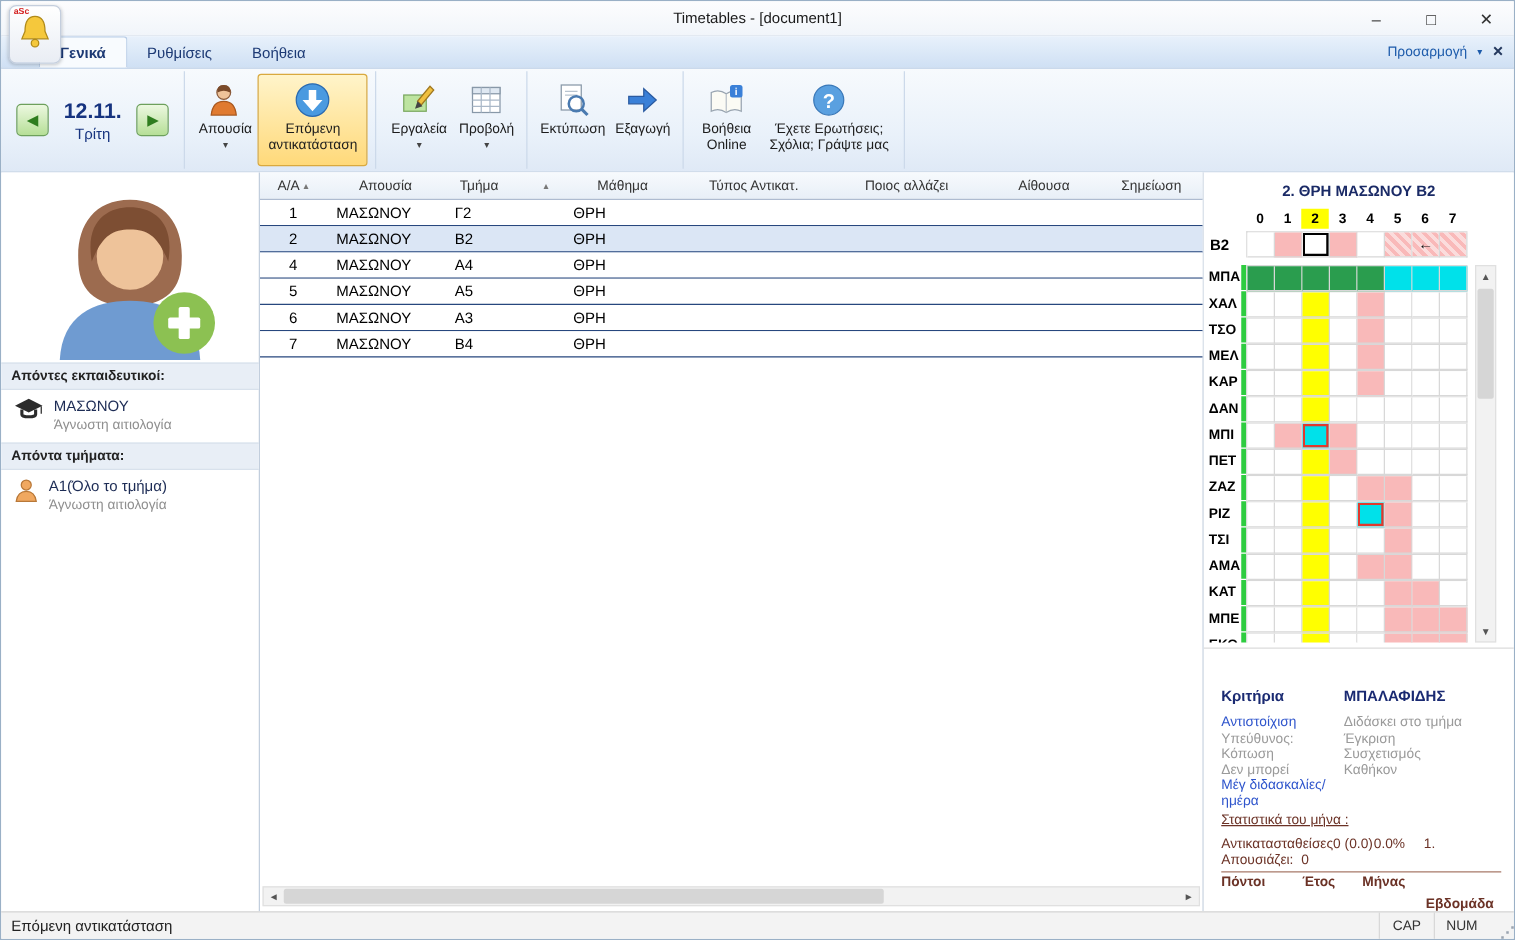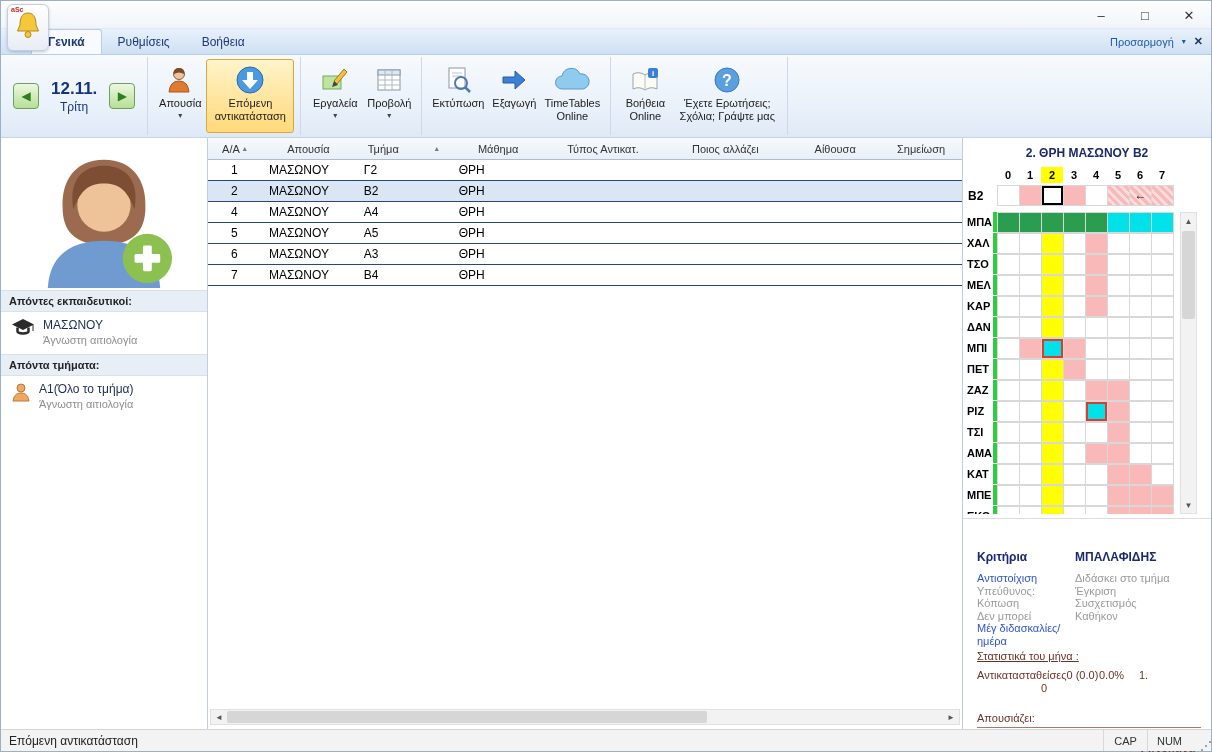--- a/index.html
+++ b/index.html
@@ -98,38 +98,39 @@
   .crit-left { width:98px; color:#9a9a9a; }
   .crit-left.link { color:#2f55cc; }
   .crit-right { color:#9a9a9a; }
 
   
   .stats { position:absolute; top:512px; left:14px; right:10px; color:#6b3226; font-size:11px; }
   .stats-head { text-decoration:underline; margin-bottom:7px; }
   .s-row { display:flex; line-height:13px; }
   .s-label { width:122px; }
   .s-pct { width:40px; }
-  .s-label2 { width:64px;margin-top:30px; }
+  .s-label2 { width:64px; }
   .stats-rule { border-top:1px solid #a87a6a; margin:2px 0; }
   .pt-c0 { width:52px; } .pt-c1 { width:52px; text-align:center; } .pt-c2 { width:52px; text-align:center; } .pt-c3 { width:62px; text-align:right;margin-top:17px; }
   .pt-head { font-weight:bold; }
 
   
   .statusbar { flex:0 0 22px; background:#f3f3f3; border-top:1px solid #d5d5d5; position:relative; display:flex; align-items:center; }
   .status-text { padding-left:8px; font-size:12px; color:#222; }
   .status-right { position:absolute; right:20px; top:0; height:100%; display:flex; }
   .status-cell { width:44px; border-left:1px solid #d8d8d8; display:flex; align-items:center; justify-content:center; font-size:11px; color:#333; }
   .grip { position:absolute; right:4px; bottom:4px; width:2px; height:2px; background:#9aa4b0; box-shadow:-4px 4px 0 0 #9aa4b0, 4px -4px 0 0 #9aa4b0, 0 0 0 0 #9aa4b0; }
 </style>
 </head>
 <body>
 
 <div class="window">
 
   <div class="titlebar">
+    <div class="title-text">Timetables - [document1]</div>
     <div class="win-controls">
       <div class="win-btn">–</div>
       <div class="win-btn">□</div>
       <div class="win-btn">✕</div>
     </div>
   </div>
 
   <div class="app-btn">
     <span class="asc-badge">aSc</span>
     <span>
@@ -225,28 +226,20 @@
         </div>
         <div class="lbl">Εκτύπωση</div>
       </div>
       <div class="rbtn w52">
         <div class="icon">
           <svg width="30" height="30" viewBox="0 0 30 30">
             <path d="M4 12 h12 V6 l10 9 -10 9 v-6 H4 Z" fill="#3a80d8" stroke="#2a5aa0"></path>
           </svg>
         </div>
         <div class="lbl">Εξαγωγή</div>
-      </div>
-      <div class="rbtn w64">
-        <div class="icon">
-          <svg width="38" height="26" viewBox="0 0 38 26">
-            <path d="M9 22 A6.5 6.5 0 0 1 9 9 A9.5 9.5 0 0 1 27 7 A6 6 0 0 1 30 22 Z" fill="#8ecbee" stroke="#5a9ac8"></path>
-          </svg>
-        </div>
-        <div class="lbl">TimeTables Online</div>
       </div>
     </div>
 
     <div class="rgroup">
       <div class="rbtn w56">
         <div class="icon">
           <svg width="30" height="26" viewBox="0 0 30 26">
             <path d="M3 7 Q9 4 15 8 Q21 4 27 7 V22 Q21 19 15 23 Q9 19 3 22 Z" fill="#fbfbf4" stroke="#98a4b0"></path>
             <line x1="15" y1="8" x2="15" y2="23" stroke="#b8c0c8"></line>
             <rect x="18" y="1" width="10" height="10" rx="2" fill="#3a80d8"></rect>

